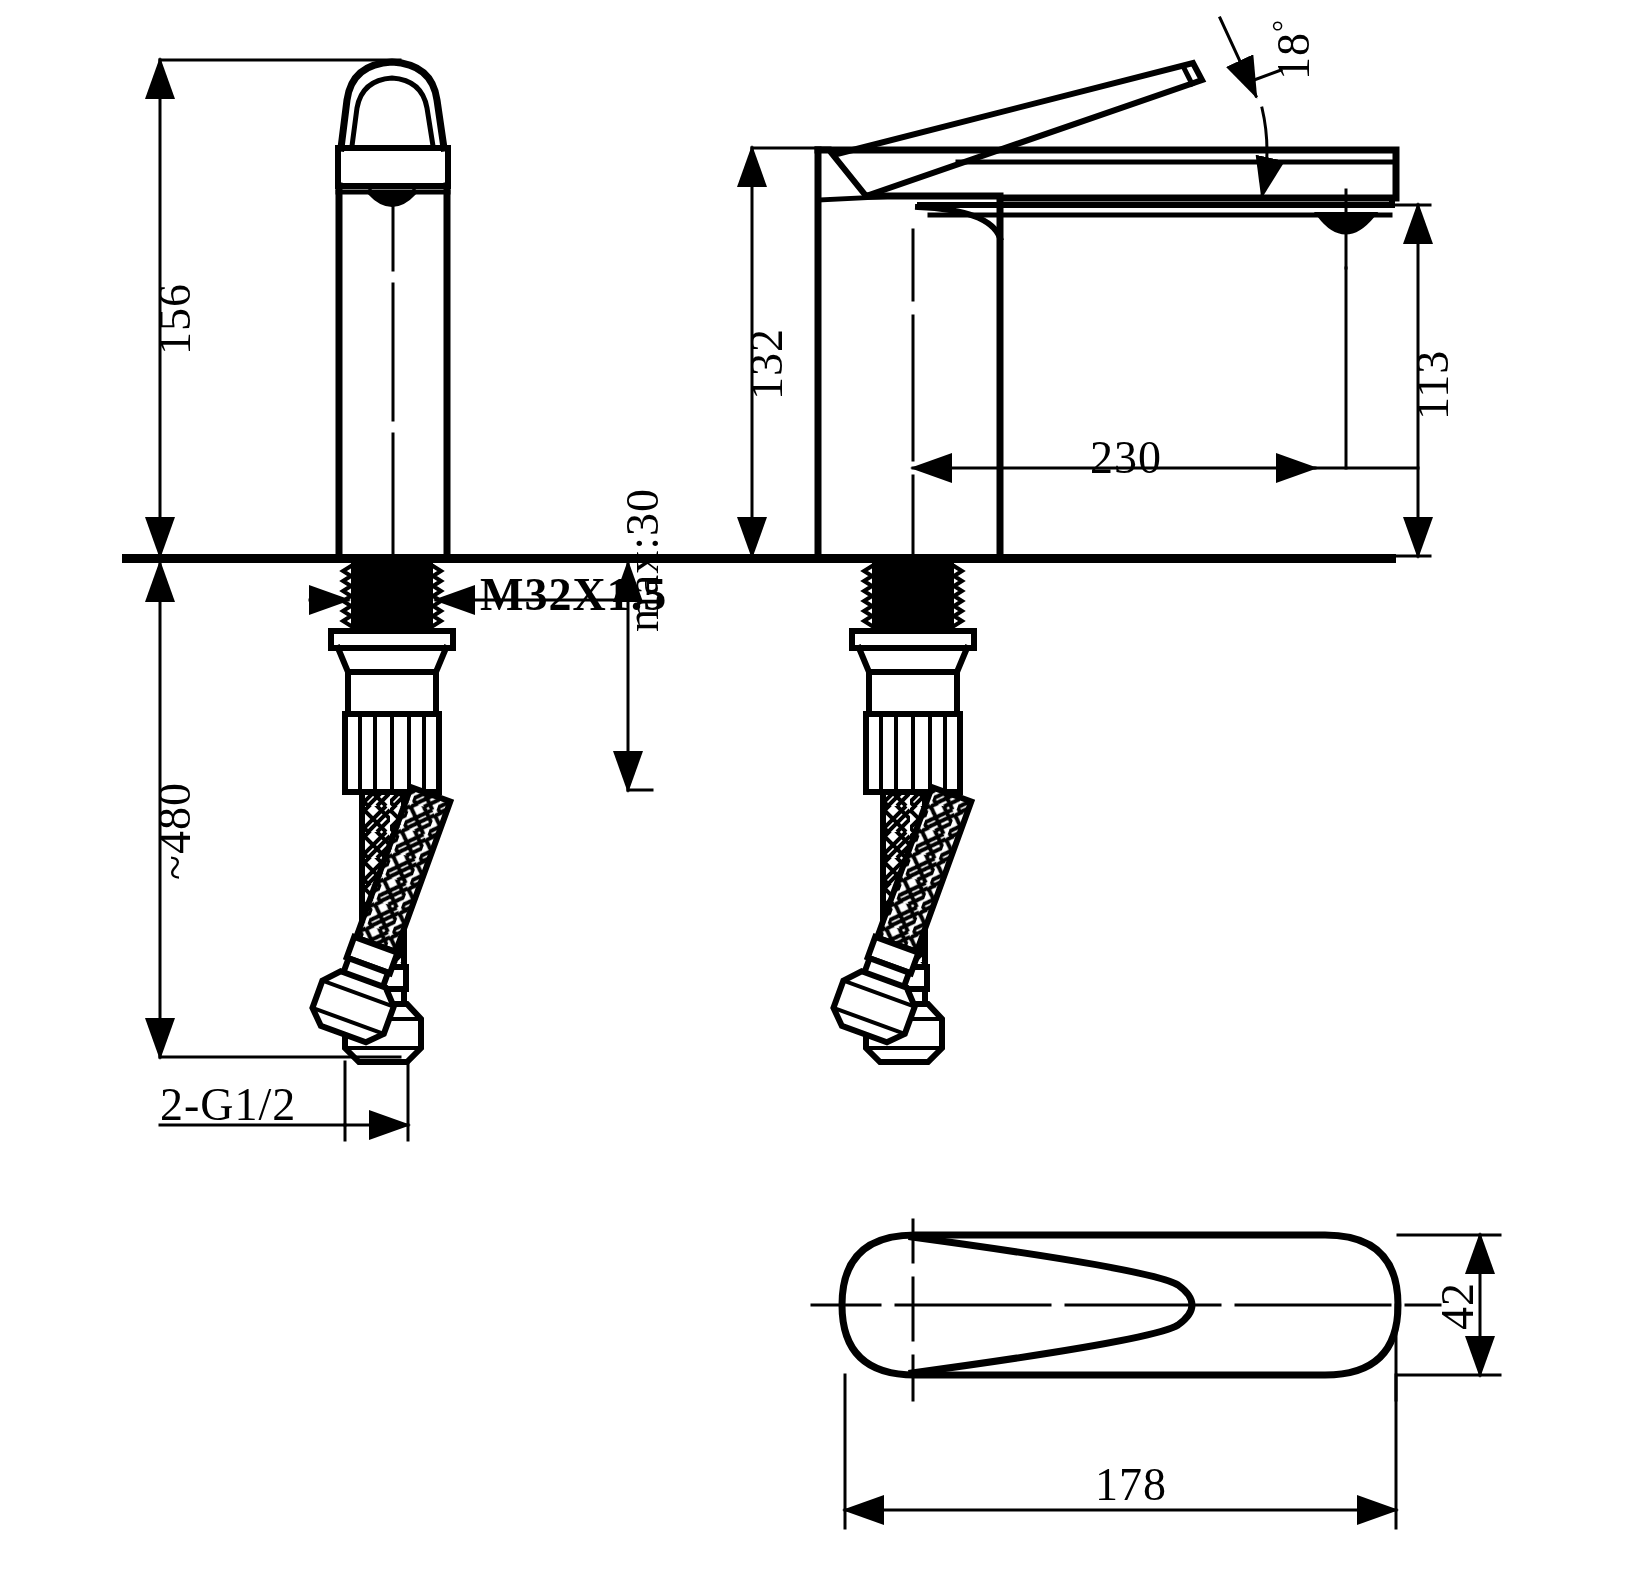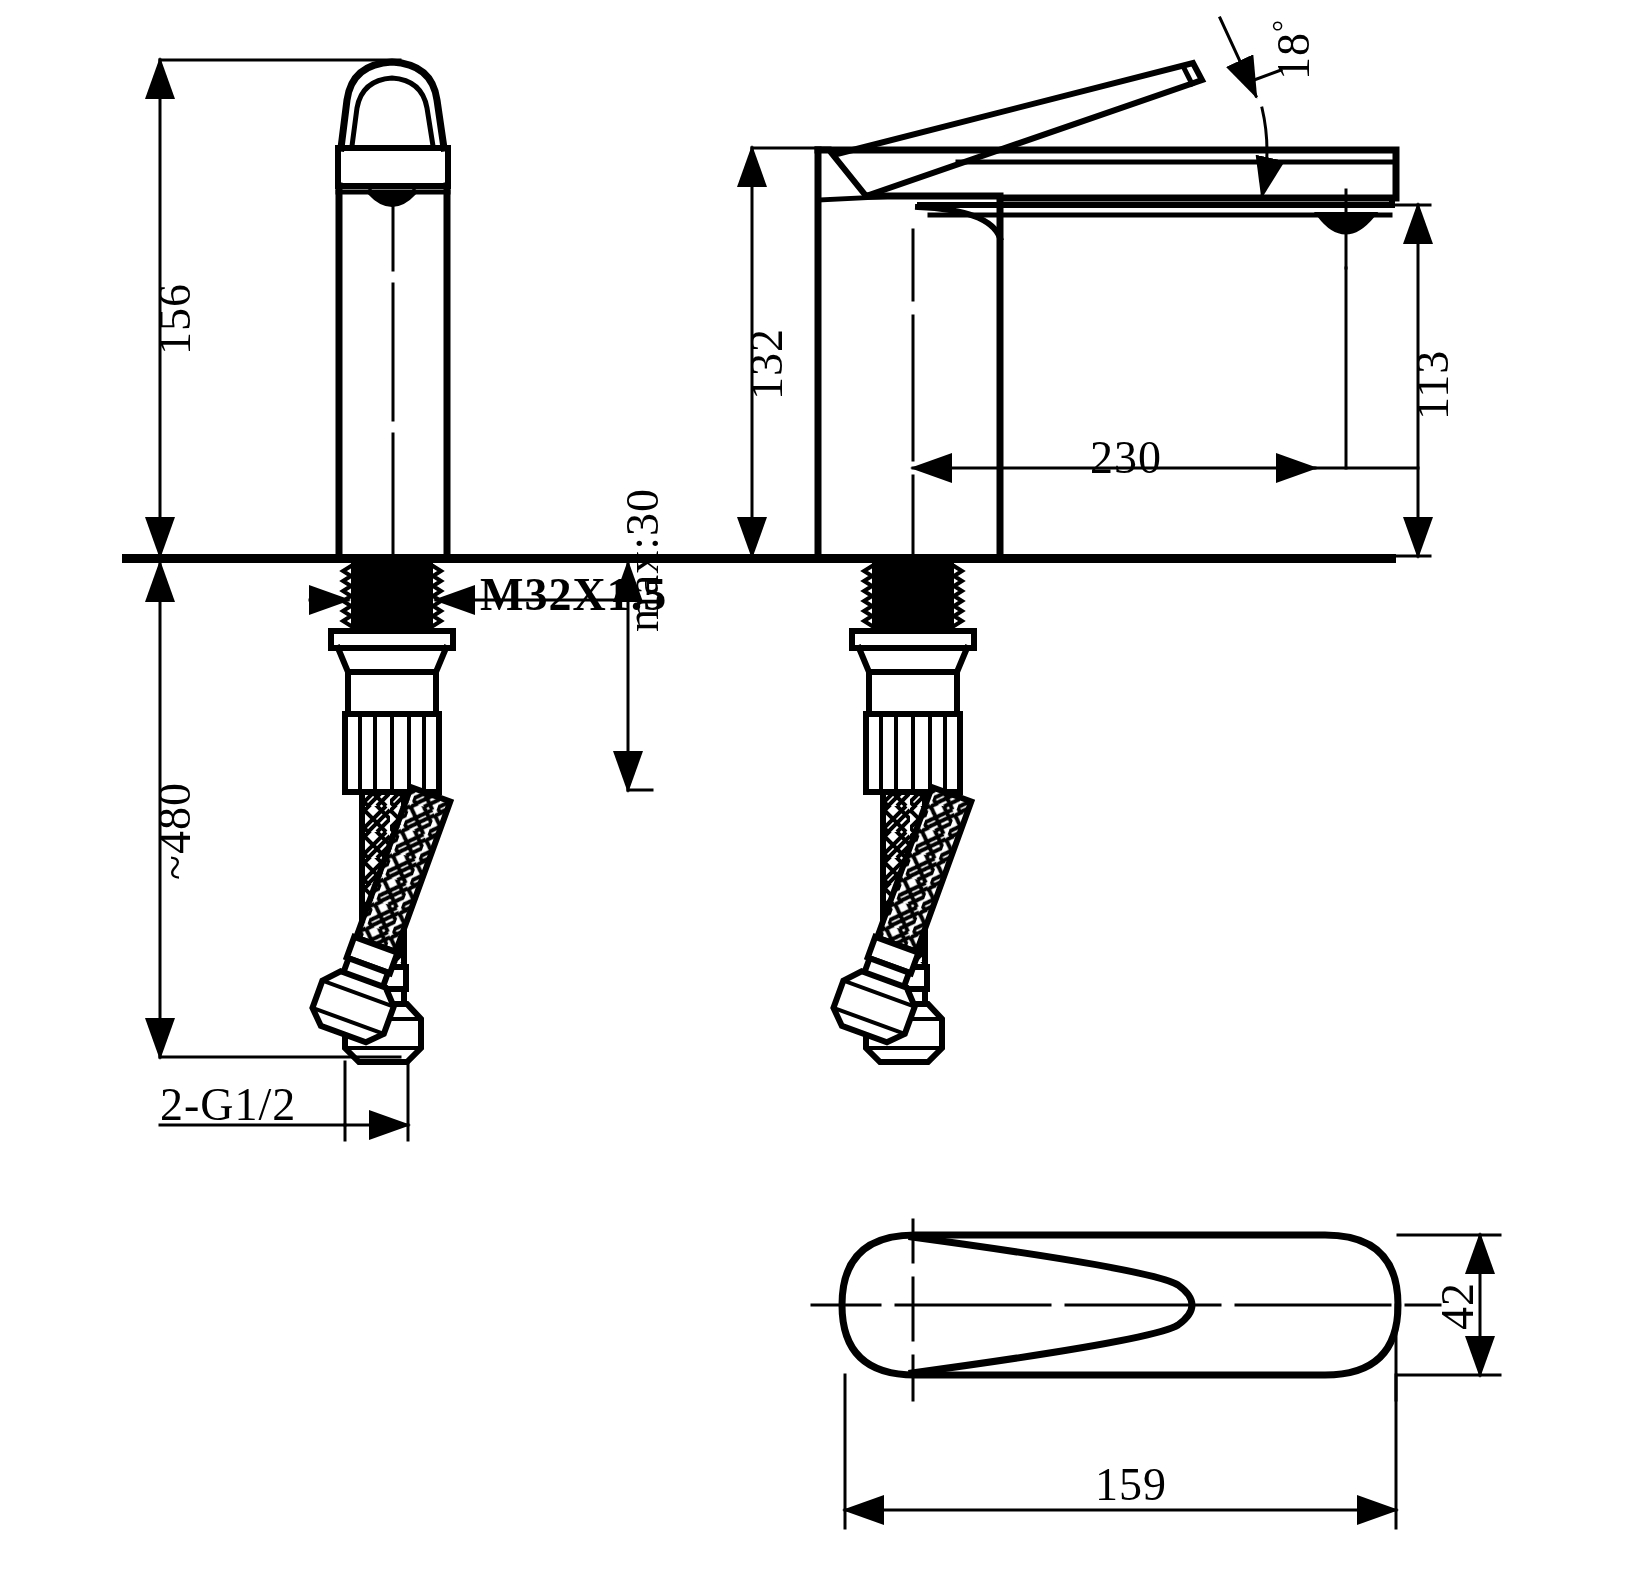--- a/index.html
+++ b/index.html
@@ -231,17 +231,17 @@
 <div class="dimtext" style="left:1090px;top:435px;">230</div>
 
 <div class="dimtext rot" style="left:1268px;top:80px;"><span>18</span><span class="deg">°</span></div>
 
 <div class="dimtext" style="left:480px;top:572px;font-weight:bold;">M32X1.5</div>
 
 <div class="dimtext rot" style="left:620px;top:632px;">max:30</div>
 
 <div class="dimtext" style="left:160px;top:1082px;">2-G1/2</div>
 
-<div class="dimtext" style="left:1095px;top:1462px;">159</div>
+<div class="dimtext" style="left:1095px;top:1462px;">178</div>
 
 <div class="dimtext rot" style="left:1435px;top:1330px;">42</div>
 
 </div>
 
 </body></html>

